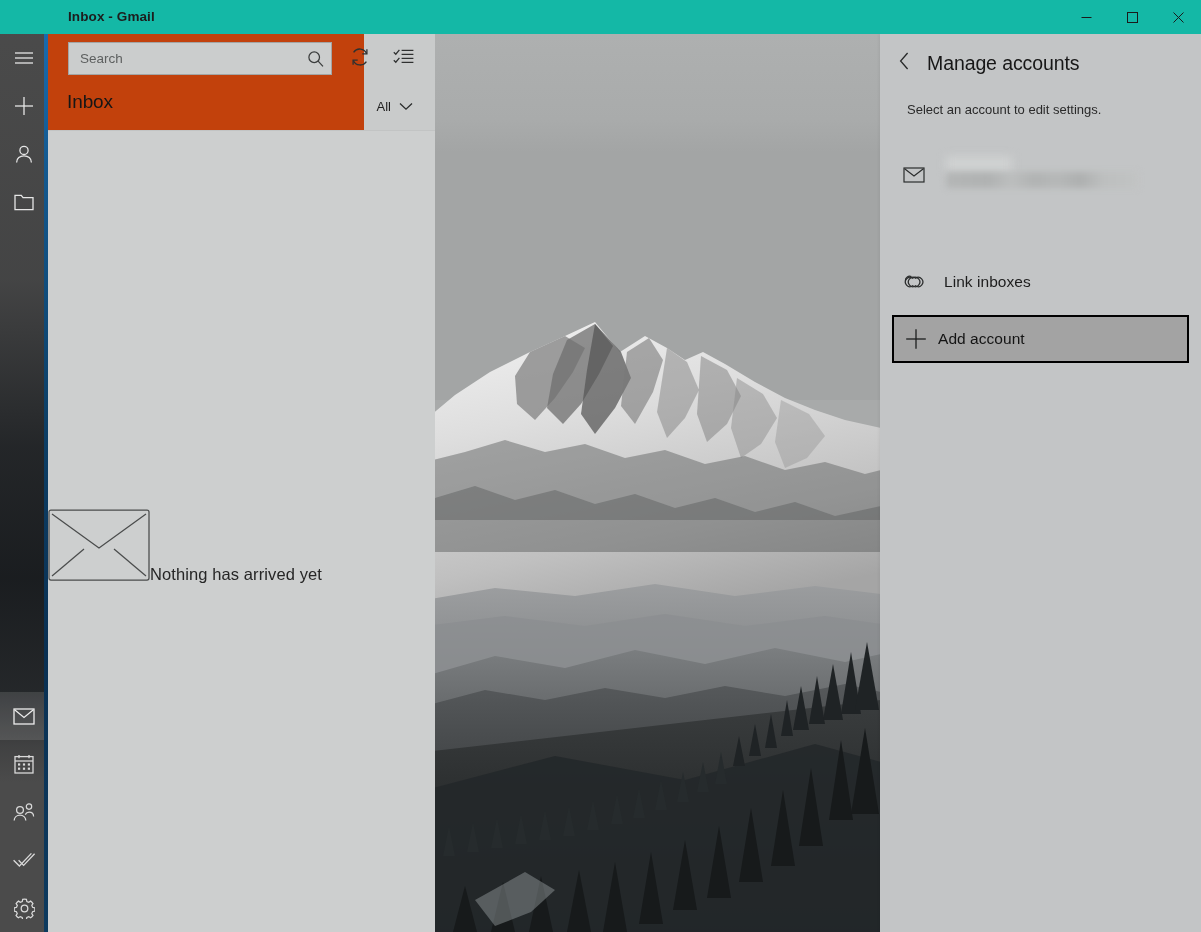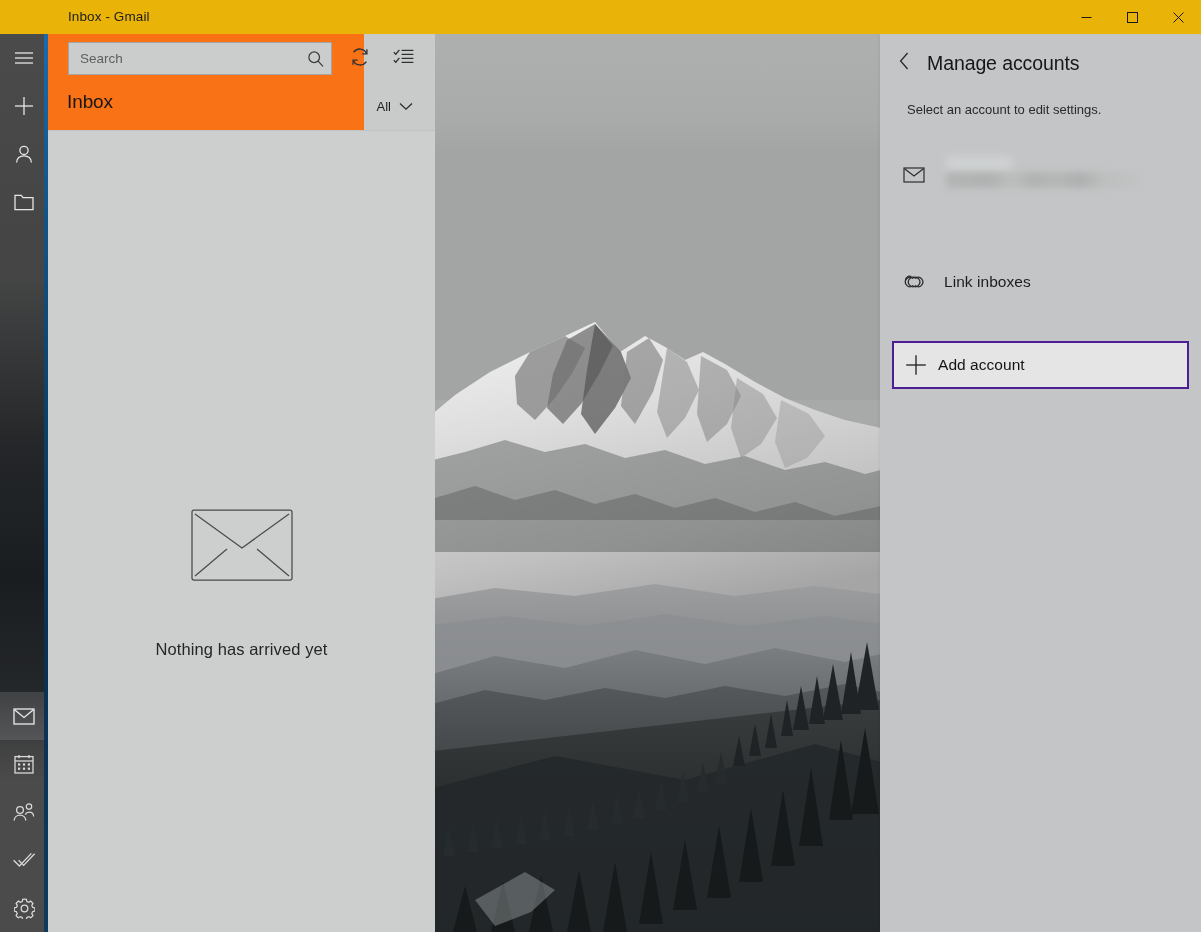--- a/index.html
+++ b/index.html
@@ -15,22 +15,23 @@
     position: relative;
     width: 1201px; height: 932px;
     overflow: hidden;
     background: #c9cbcb;
   }
 
   
   .titlebar {
     position: absolute; left: 0; top: 0;
     width: 1201px; height: 34px;
-    background: #eab308;
+    background: #14b8a6;
     z-index: 40;
+    font-weight: bold;
   }
   .titlebar-text {
     position: absolute; left: 68px; top: 9px;
     font-size: 13.5px; color: #1d1d1d;
     letter-spacing: .1px;
     white-space: nowrap;
   }
   .winbtns {
     position: absolute; right: 0; top: 0;
     height: 34px; display: flex;
@@ -79,21 +80,21 @@
   }
   .rail-btn.selected { background: rgba(255,255,255,.12); }
   .rail-top { position: absolute; left: 0; top: 34px; z-index: 2; }
   .rail-bottom { position: absolute; left: 0; bottom: 0; z-index: 2; }
   .rail svg { display: block; }
 
   
   .listcol {
     position: absolute; left: 48px; top: 34px;
     width: 316px; height: 898px;
-    background: #f97316;
+    background: #c2410c;
     z-index: 20;
   }
   .list-toolbar {
     position: absolute; left: 0; top: 0;
     width: 387px; height: 54px;
   }
   .searchbox {
     position: absolute; left: 20px; top: 8px;
     width: 264px; height: 33px;
     background: #cbcdcd;
@@ -138,21 +139,21 @@
     background: #c2c4c4;
   }
   .list-body {
     position: absolute; left: 0; top: 97px;
     width: 387px; height: 801px;
     background: #cdcfcf;
   }
   .empty-state {
     position: absolute; left: 0; top: 378px;
     width: 387px;
-    display: flex; flex-direction: column; align-items: center;
+    display: flex; flex-direction: row; align-items: center;
   }
   .empty-text {
     margin-top: 55px;
     font-size: 16.5px; color: #262626;
     letter-spacing: .1px;
   }
 
   
   .readingpane {
     position: absolute; left: 435px; top: 0;
@@ -232,24 +233,23 @@
     width: 44px;
     display: flex; align-items: center; justify-content: center;
   }
   .flyout-item .fi-label {
     font-size: 15.5px; color: #1d1d1d;
     letter-spacing: .05px;
   }
   .item-link { top: 225px; gap: 8px; }
   .item-add  {
     top: 281px;
-    background: #e5e5e5;
-    border: 2px solid #4c1d95;
+    background: #a3a3a3;
+    border: 2px solid #000000;
     height: 48px;
-    margin-top: 26px;
   }
   .item-add .fi-label { color: #141414; }
 
   svg { shape-rendering: geometricPrecision; }
 </style>
 </head>
 <body>
 
 <div class="app">
 

